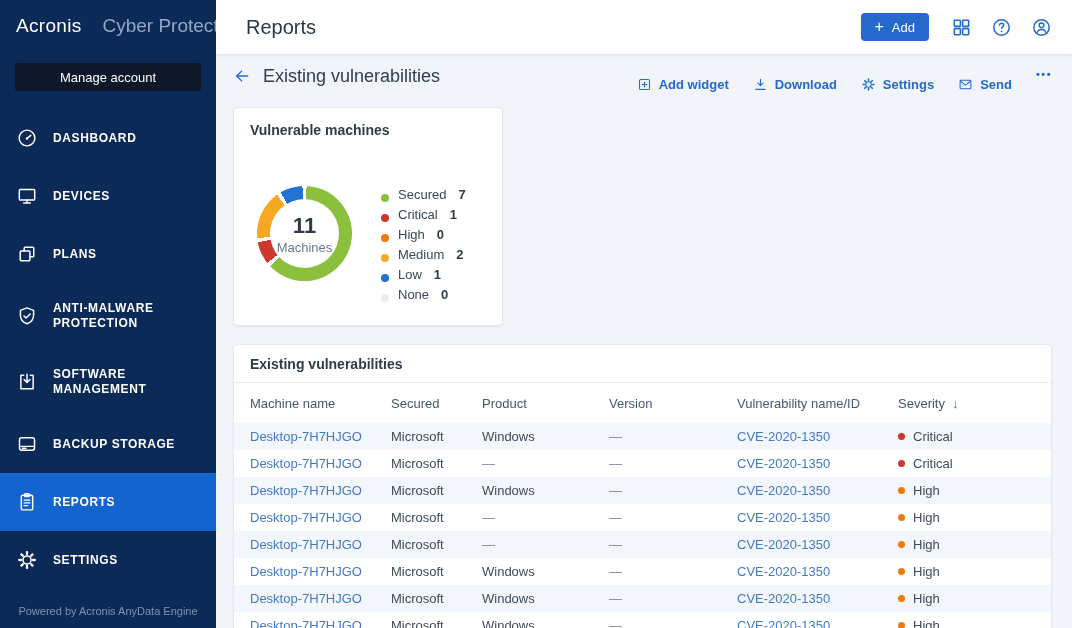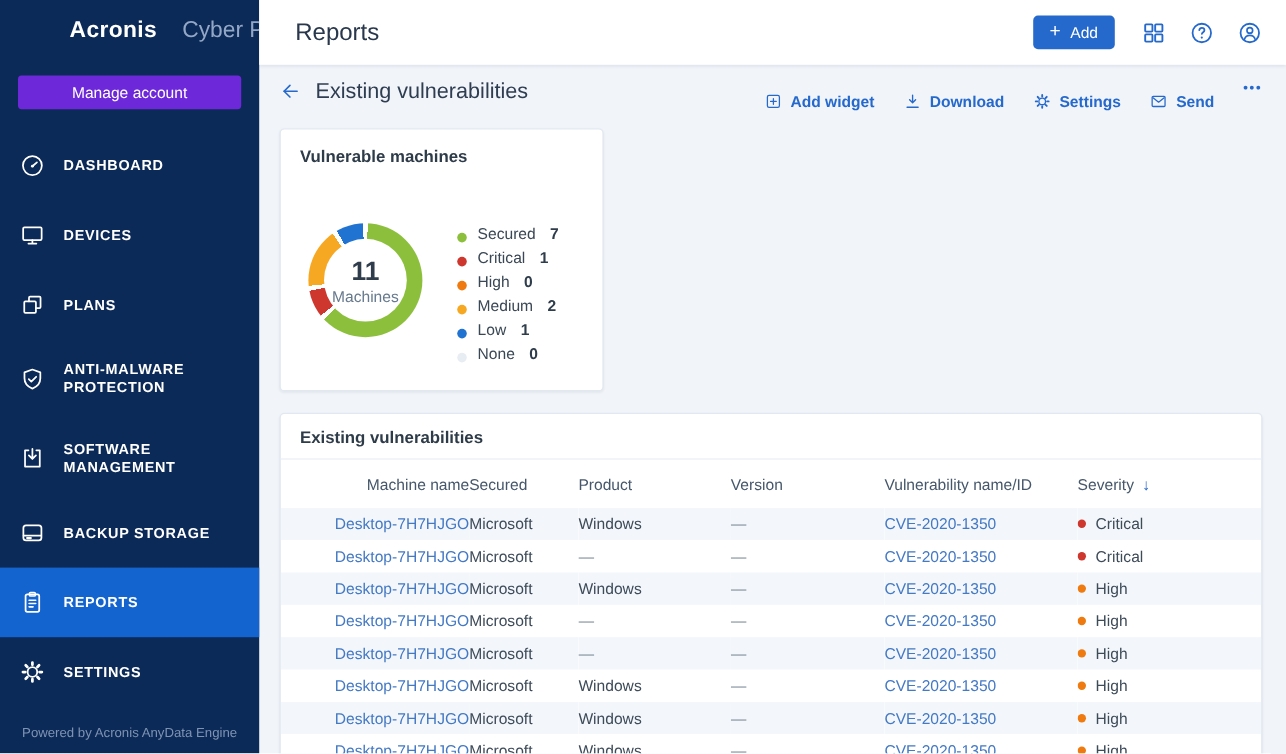--- a/index.html
+++ b/index.html
@@ -5,24 +5,24 @@
   * { box-sizing: border-box; }
   html,body { margin:0; padding:0; background:#fff; }
   .app {
     width:1072px; height:628px; position:relative; overflow:hidden;
     font-family:"Liberation Sans", sans-serif; display:flex; background:#F1F4F9;
   }
   
   .sidebar { flex:0 0 216px; width:216px; background:#0C2A57; color:#fff;
     display:flex; flex-direction:column; position:relative; }
   .logo { padding:15px 0 0 16px; font-size:19px; white-space:nowrap; }
-  .logo-bold { font-weight:700; color:#FFFFFF; letter-spacing:.3px;margin-left:42px; }
+  .logo-bold { font-weight:400; color:#FFFFFF; letter-spacing:.3px; }
   .logo-light { font-weight:300; color:#93A7C6; margin-left:21px; }
   .manage { display:block; margin:26px 15px 0 15px; height:28px;
-    background:#6d28d9; color:#FFF; border:none; border-radius:3px;
+    background:#0f172a; color:#FFF; border:none; border-radius:3px;
     font-size:13px; font-family:inherit; cursor:pointer; width:calc(100% - 30px); }
   nav { margin-top:18px; flex:1; }
   .nav-item { display:flex; align-items:center; gap:15px;
     padding:18px 10px 18px 16px; font-size:12px; font-weight:700;
     letter-spacing:.6px; line-height:15px; cursor:pointer; color:#FFFFFF; }
   .nav-item.active { background:#1464CF; }
   .icn { display:inline-flex; }
   .icn svg { width:100%; height:100%; display:block; }
   .nav-icn { flex:0 0 22px; width:22px; height:22px; }
   .powered { position:absolute; bottom:11px; left:0; right:0; text-align:center;
@@ -61,21 +61,21 @@
   .legend { position:absolute; left:147px; top:74px; list-style:none; margin:0; padding:0; }
   .legend li { display:flex; align-items:flex-end; gap:9px; height:20px; font-size:13px; color:#3A4754; }
   .legend .dot { width:8px; height:8px; border-radius:50%; flex:0 0 8px; }
   .legend .val { font-weight:700; color:#2F3C4B; margin-left:3px; }
   
   .table-card { margin-top:18px; overflow:hidden; min-height:300px; }
   .table-card .card-title { padding:11px 16px 10px; border-bottom:1px solid #E8EDF3; }
   table { width:100%; border-collapse:collapse; table-layout:fixed; font-size:13px; }
   thead th { height:40px; font-weight:400; color:#46576B; text-align:left; font-size:13px; padding:0; }
   tbody td { height:27px; color:#3E4B59; padding:0; white-space:nowrap; overflow:hidden; }
-  th:first-child, td:first-child { padding-left:16px;text-align:right; }
+  th:first-child, td:first-child { padding-left:16px; }
   tbody tr:nth-child(odd) { background:#F3F7FB; }
   .link { color:#4479C4; text-decoration:none; cursor:pointer; }
   .sev { display:flex; align-items:center; gap:8px; }
   .sev .dot { width:7px; height:7px; border-radius:50%; }
   .dash { color:#7E8B99; }
   .sort { color:#2569CC; font-weight:700; margin-left:7px; font-size:13px; }
 </style>
 </head>
 <body>
 

